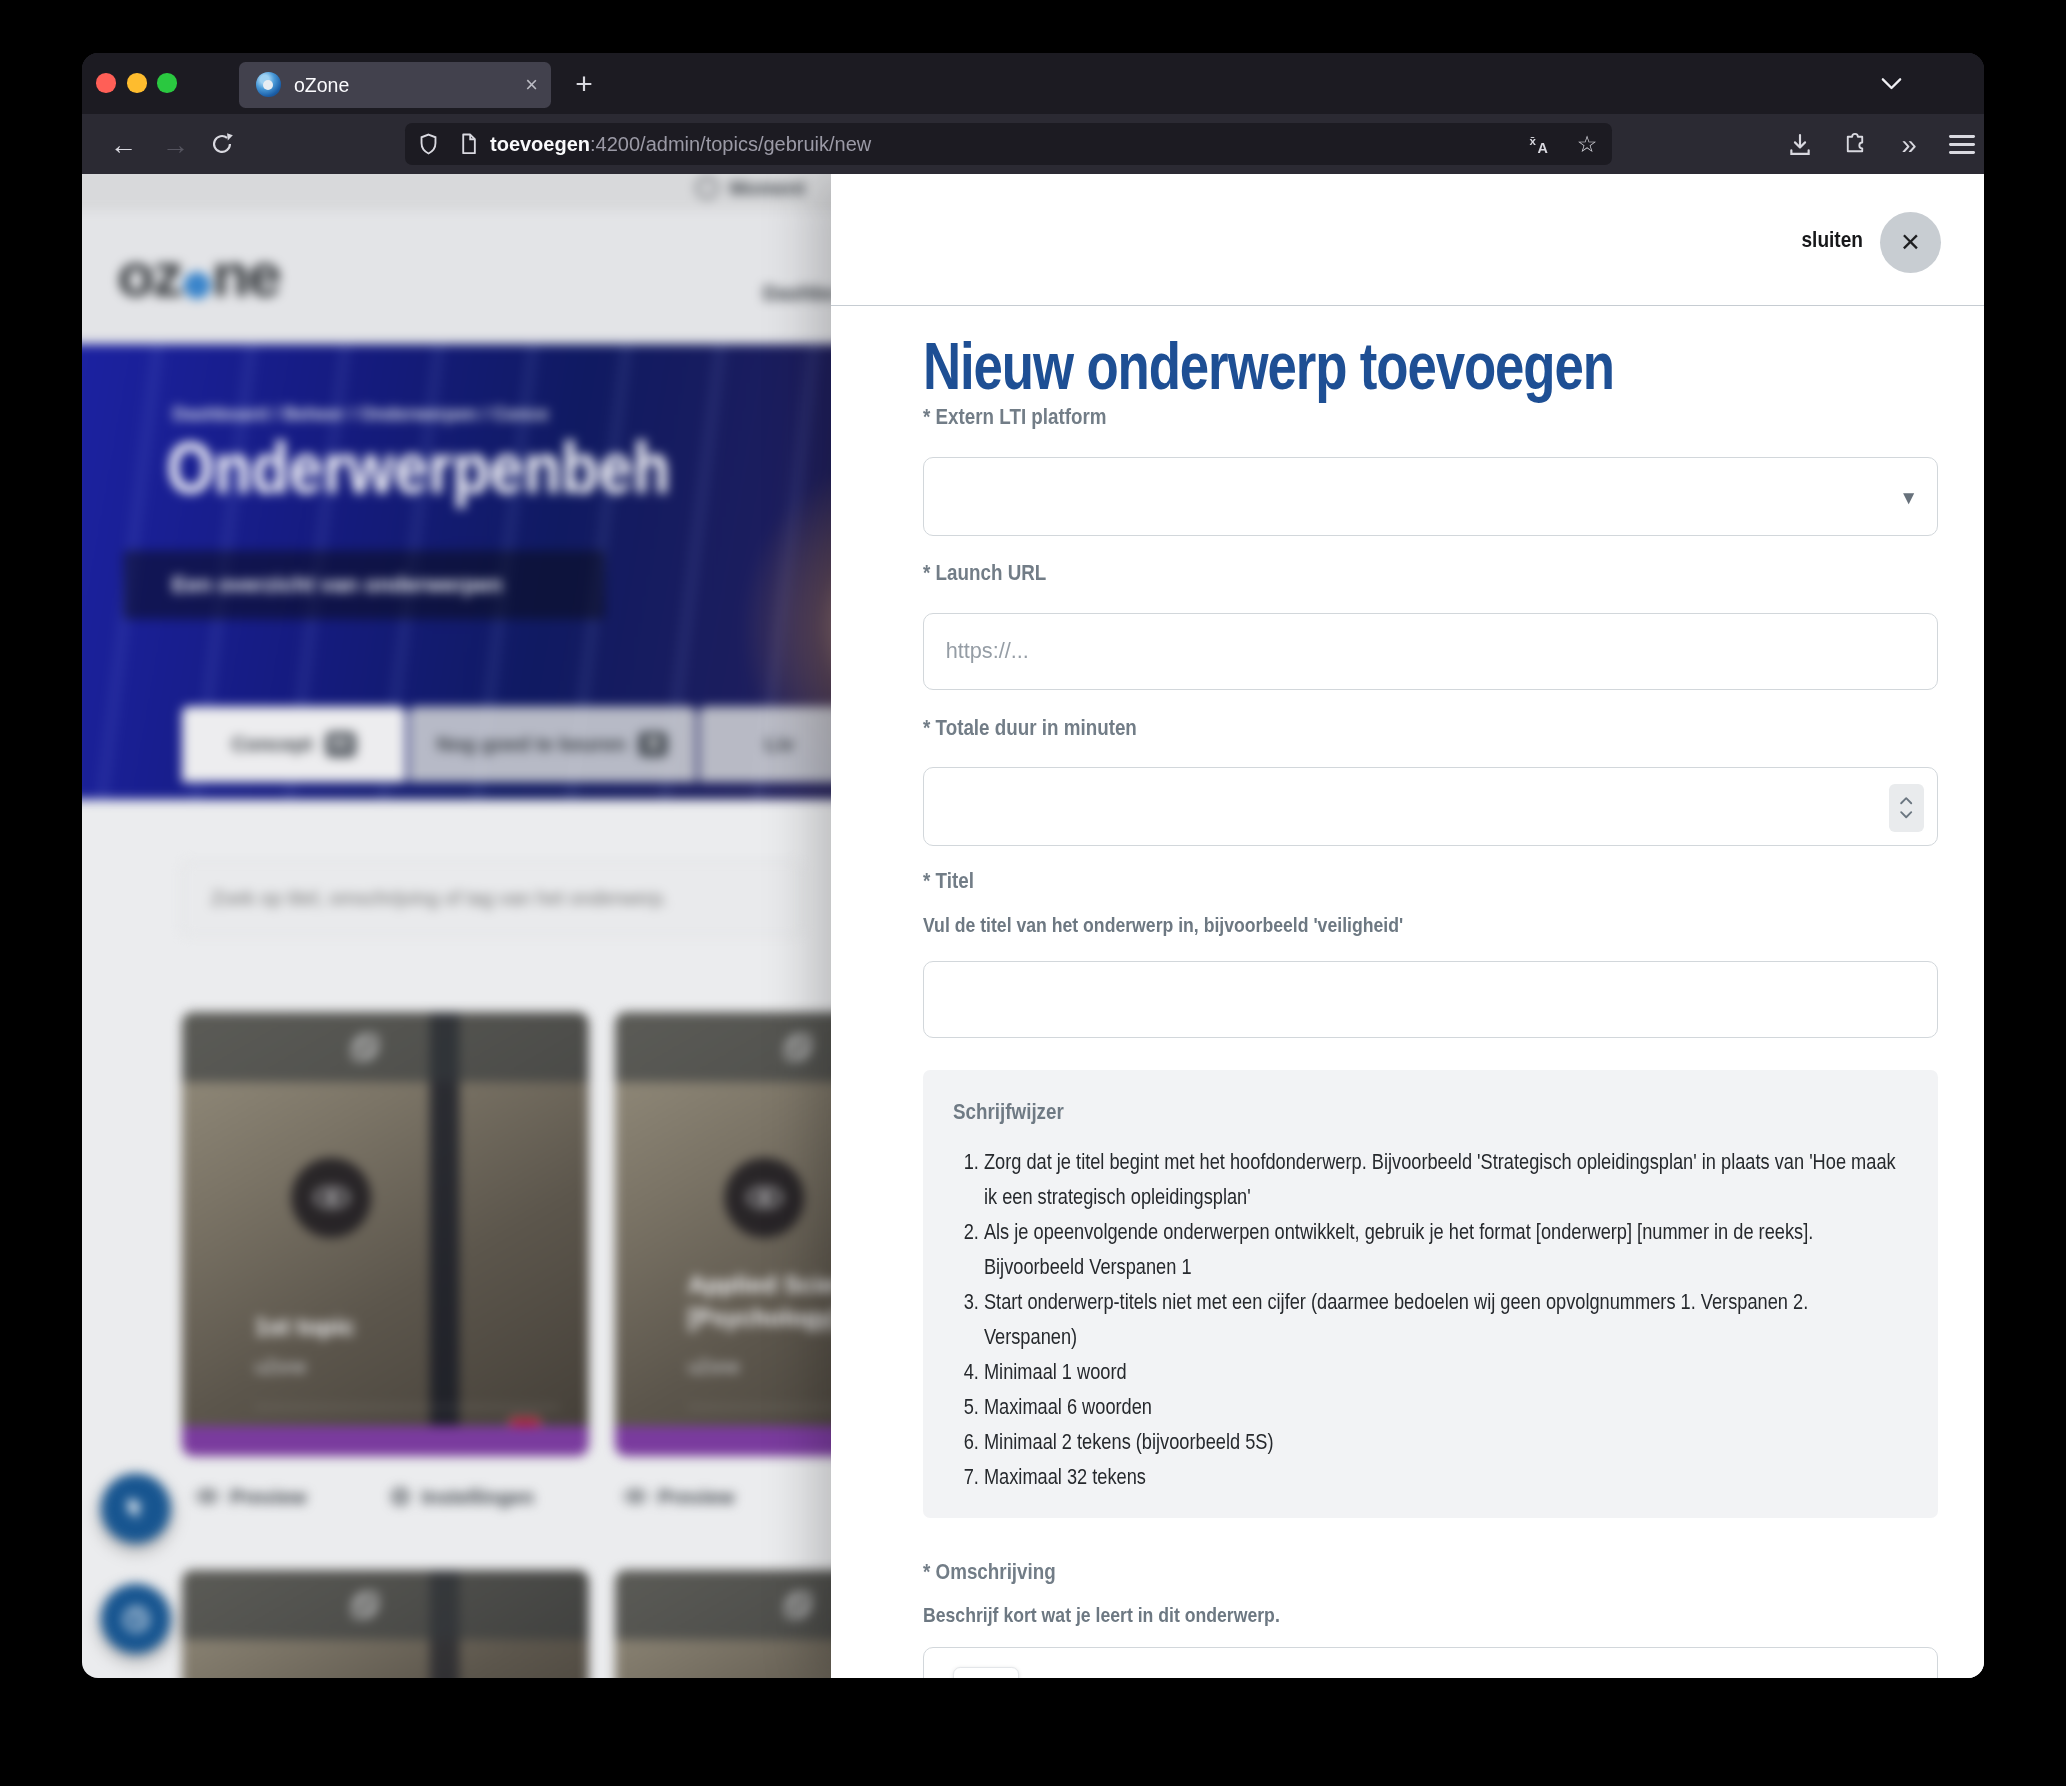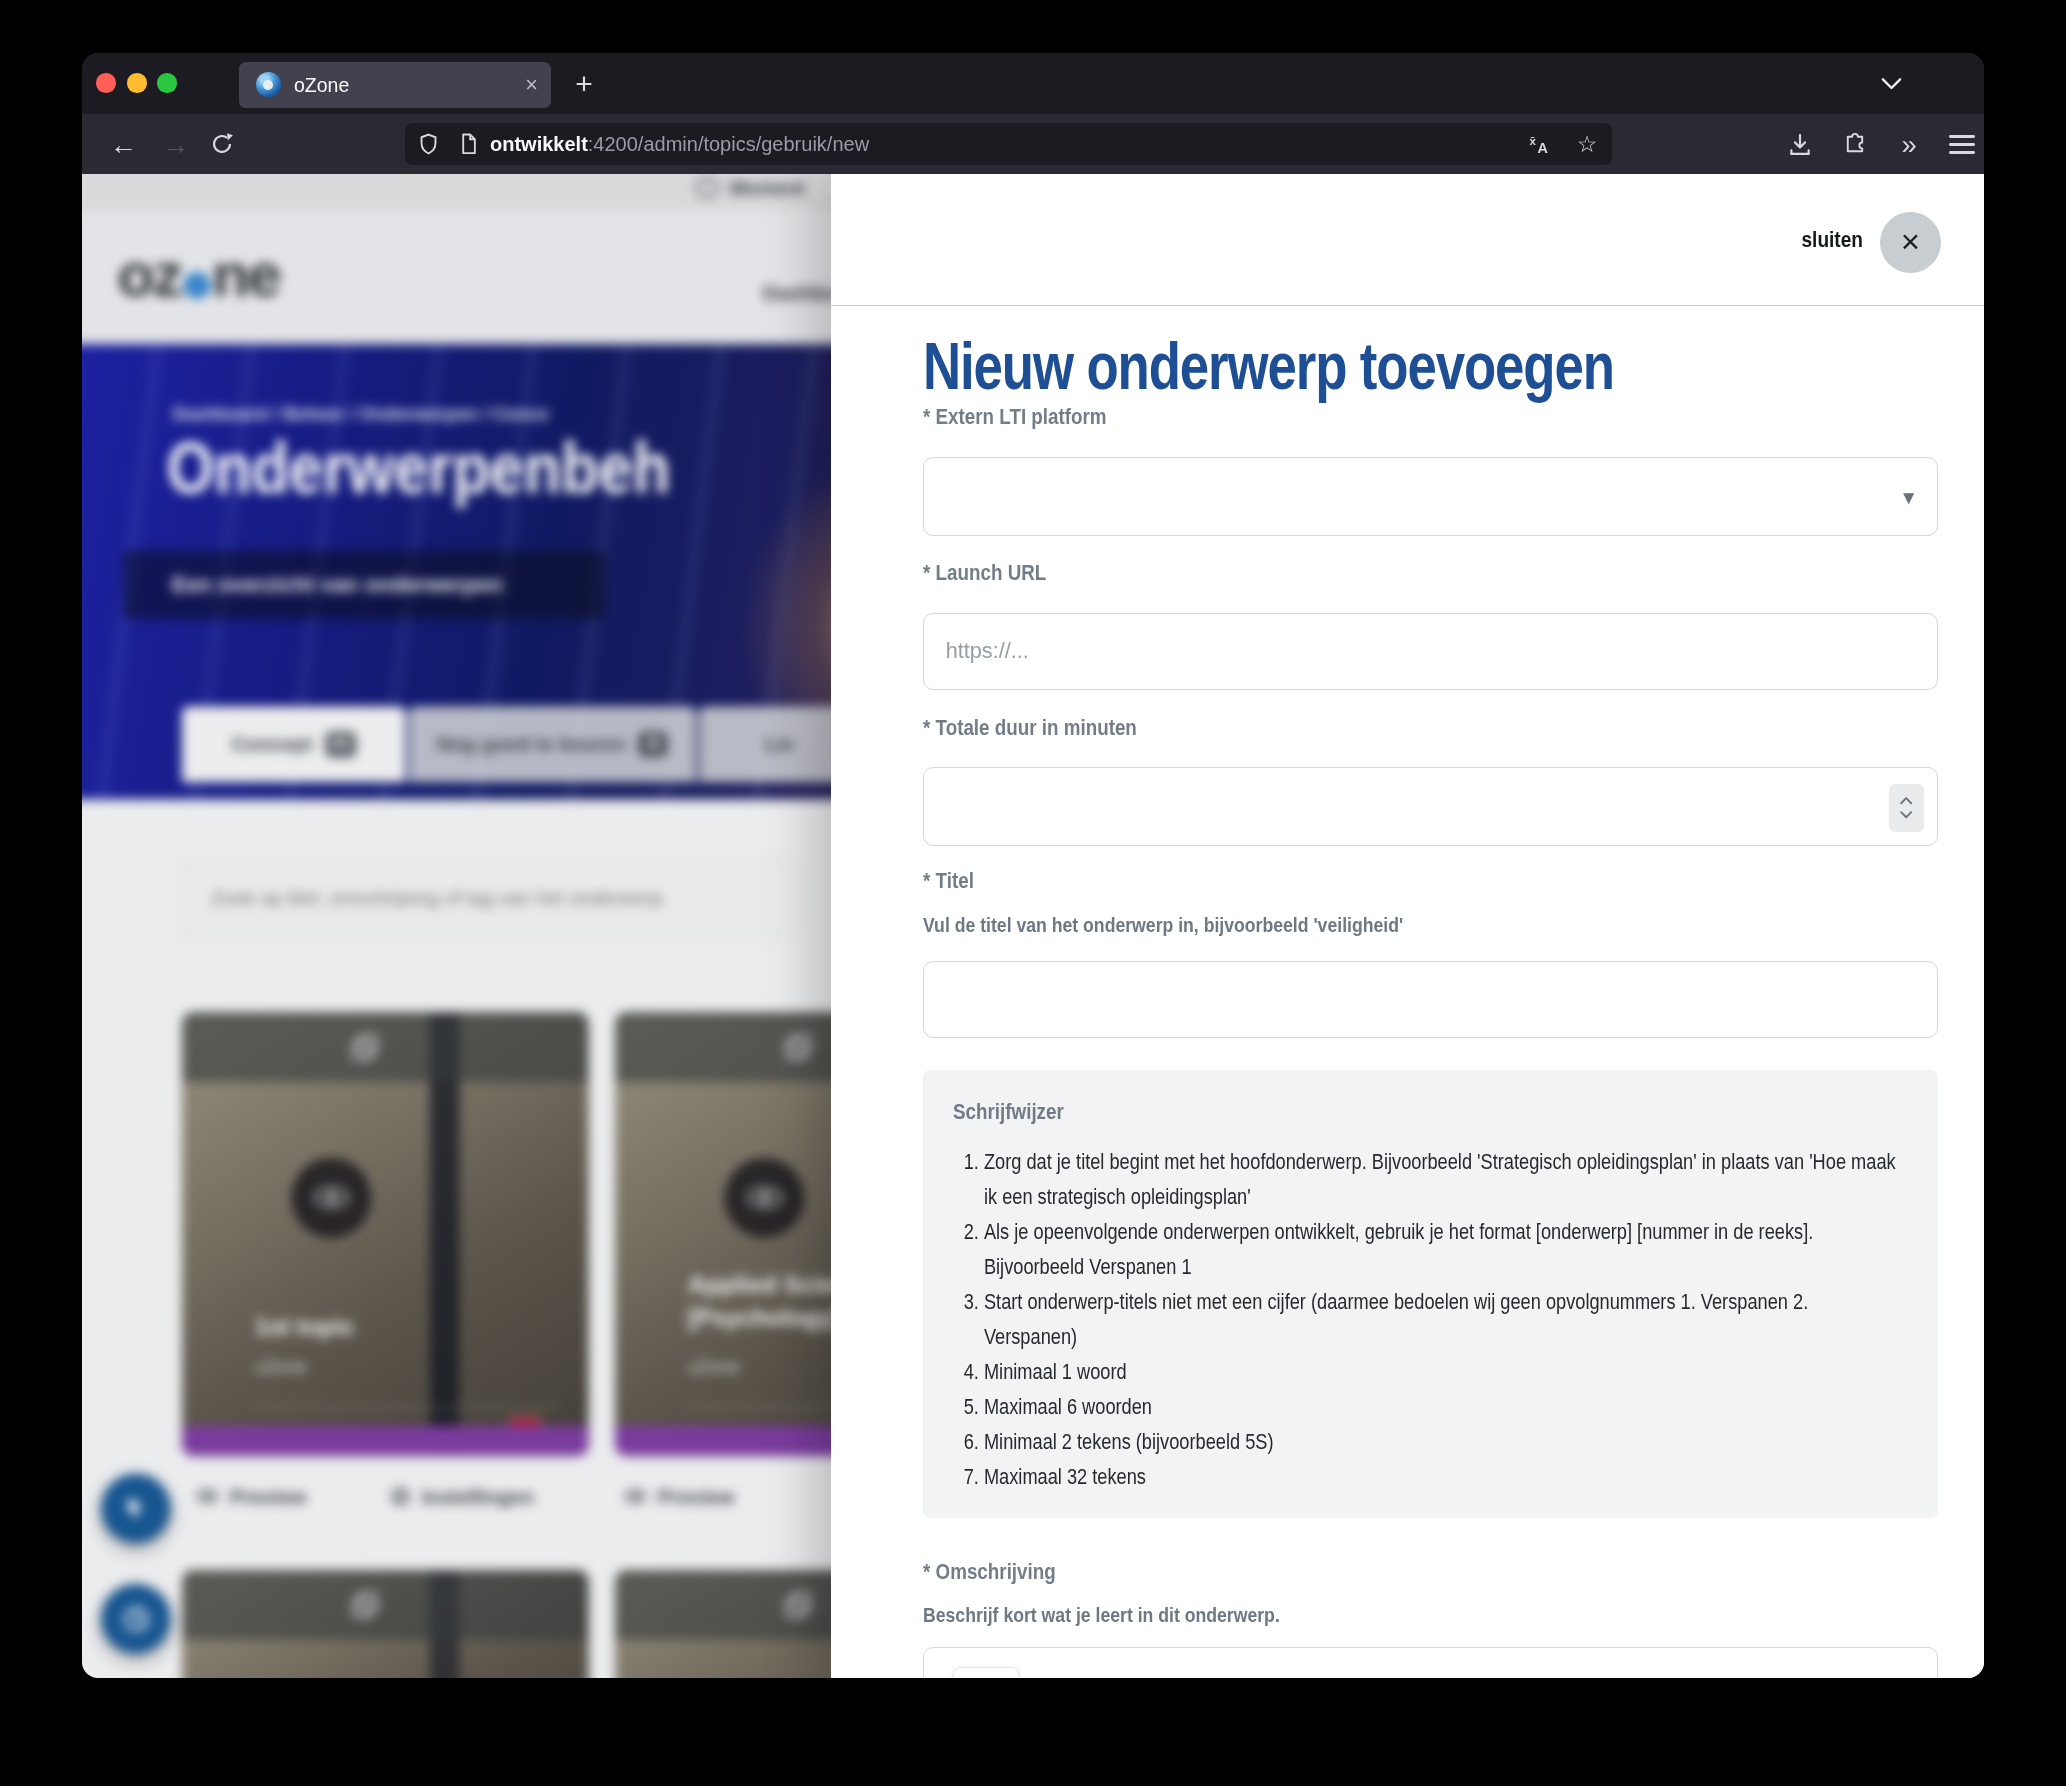--- a/index.html
+++ b/index.html
@@ -102,21 +102,21 @@
       </svg>
       <div id="urlbar">
         <svg style="position:absolute;left:14.4px;top:10px;" width="19" height="21.7" viewBox="0 0 24 28">
           <path d="M12 2 L21 5.5 V13 C21 19.5 17 24 12 26.5 C7 24 3 19.5 3 13 V5.5 Z" fill="none" stroke="#d9d9e0" stroke-width="2.4"></path>
         </svg>
         <svg style="position:absolute;left:55px;top:10px;" width="17.3" height="21.7" viewBox="0 0 22 28">
           <path d="M4 2 H13 L19 8 V26 H4 Z" fill="none" stroke="#d9d9e0" stroke-width="2.4" stroke-linejoin="round"></path>
           <path d="M13 2 V8 H19" fill="none" stroke="#d9d9e0" stroke-width="2.4"></path>
         </svg>
         <div class="url-text">
-          <span class="url-host">ontwikkelt</span><span class="url-path">:4200/admin/topics/gebruik/new</span>
+          <span class="url-host">toevoegen</span><span class="url-path">:4200/admin/topics/gebruik/new</span>
         </div>
         <svg style="position:absolute;left:1123px;top:9.4px;" width="24.5" height="23" viewBox="0 0 34 32">
           <text x="2" y="16" font-size="16" fill="#d9d9e0" font-weight="bold">x̄</text>
           <text x="13" y="28" font-size="20" fill="#d9d9e0" font-weight="bold">A</text>
         </svg>
         <span class="ico-star">☆</span>
       </div>
       <svg style="position:absolute;left:1705px;top:19px;" width="26" height="24.5" viewBox="0 0 36 34">
         <path d="M18 3 V19 M11 13 L18 20 L25 13" fill="none" stroke="#d9d9e0" stroke-width="3" stroke-linecap="round" stroke-linejoin="round"></path>
         <path d="M6 24 V29 H30 V24" fill="none" stroke="#d9d9e0" stroke-width="3" stroke-linecap="round"></path>

